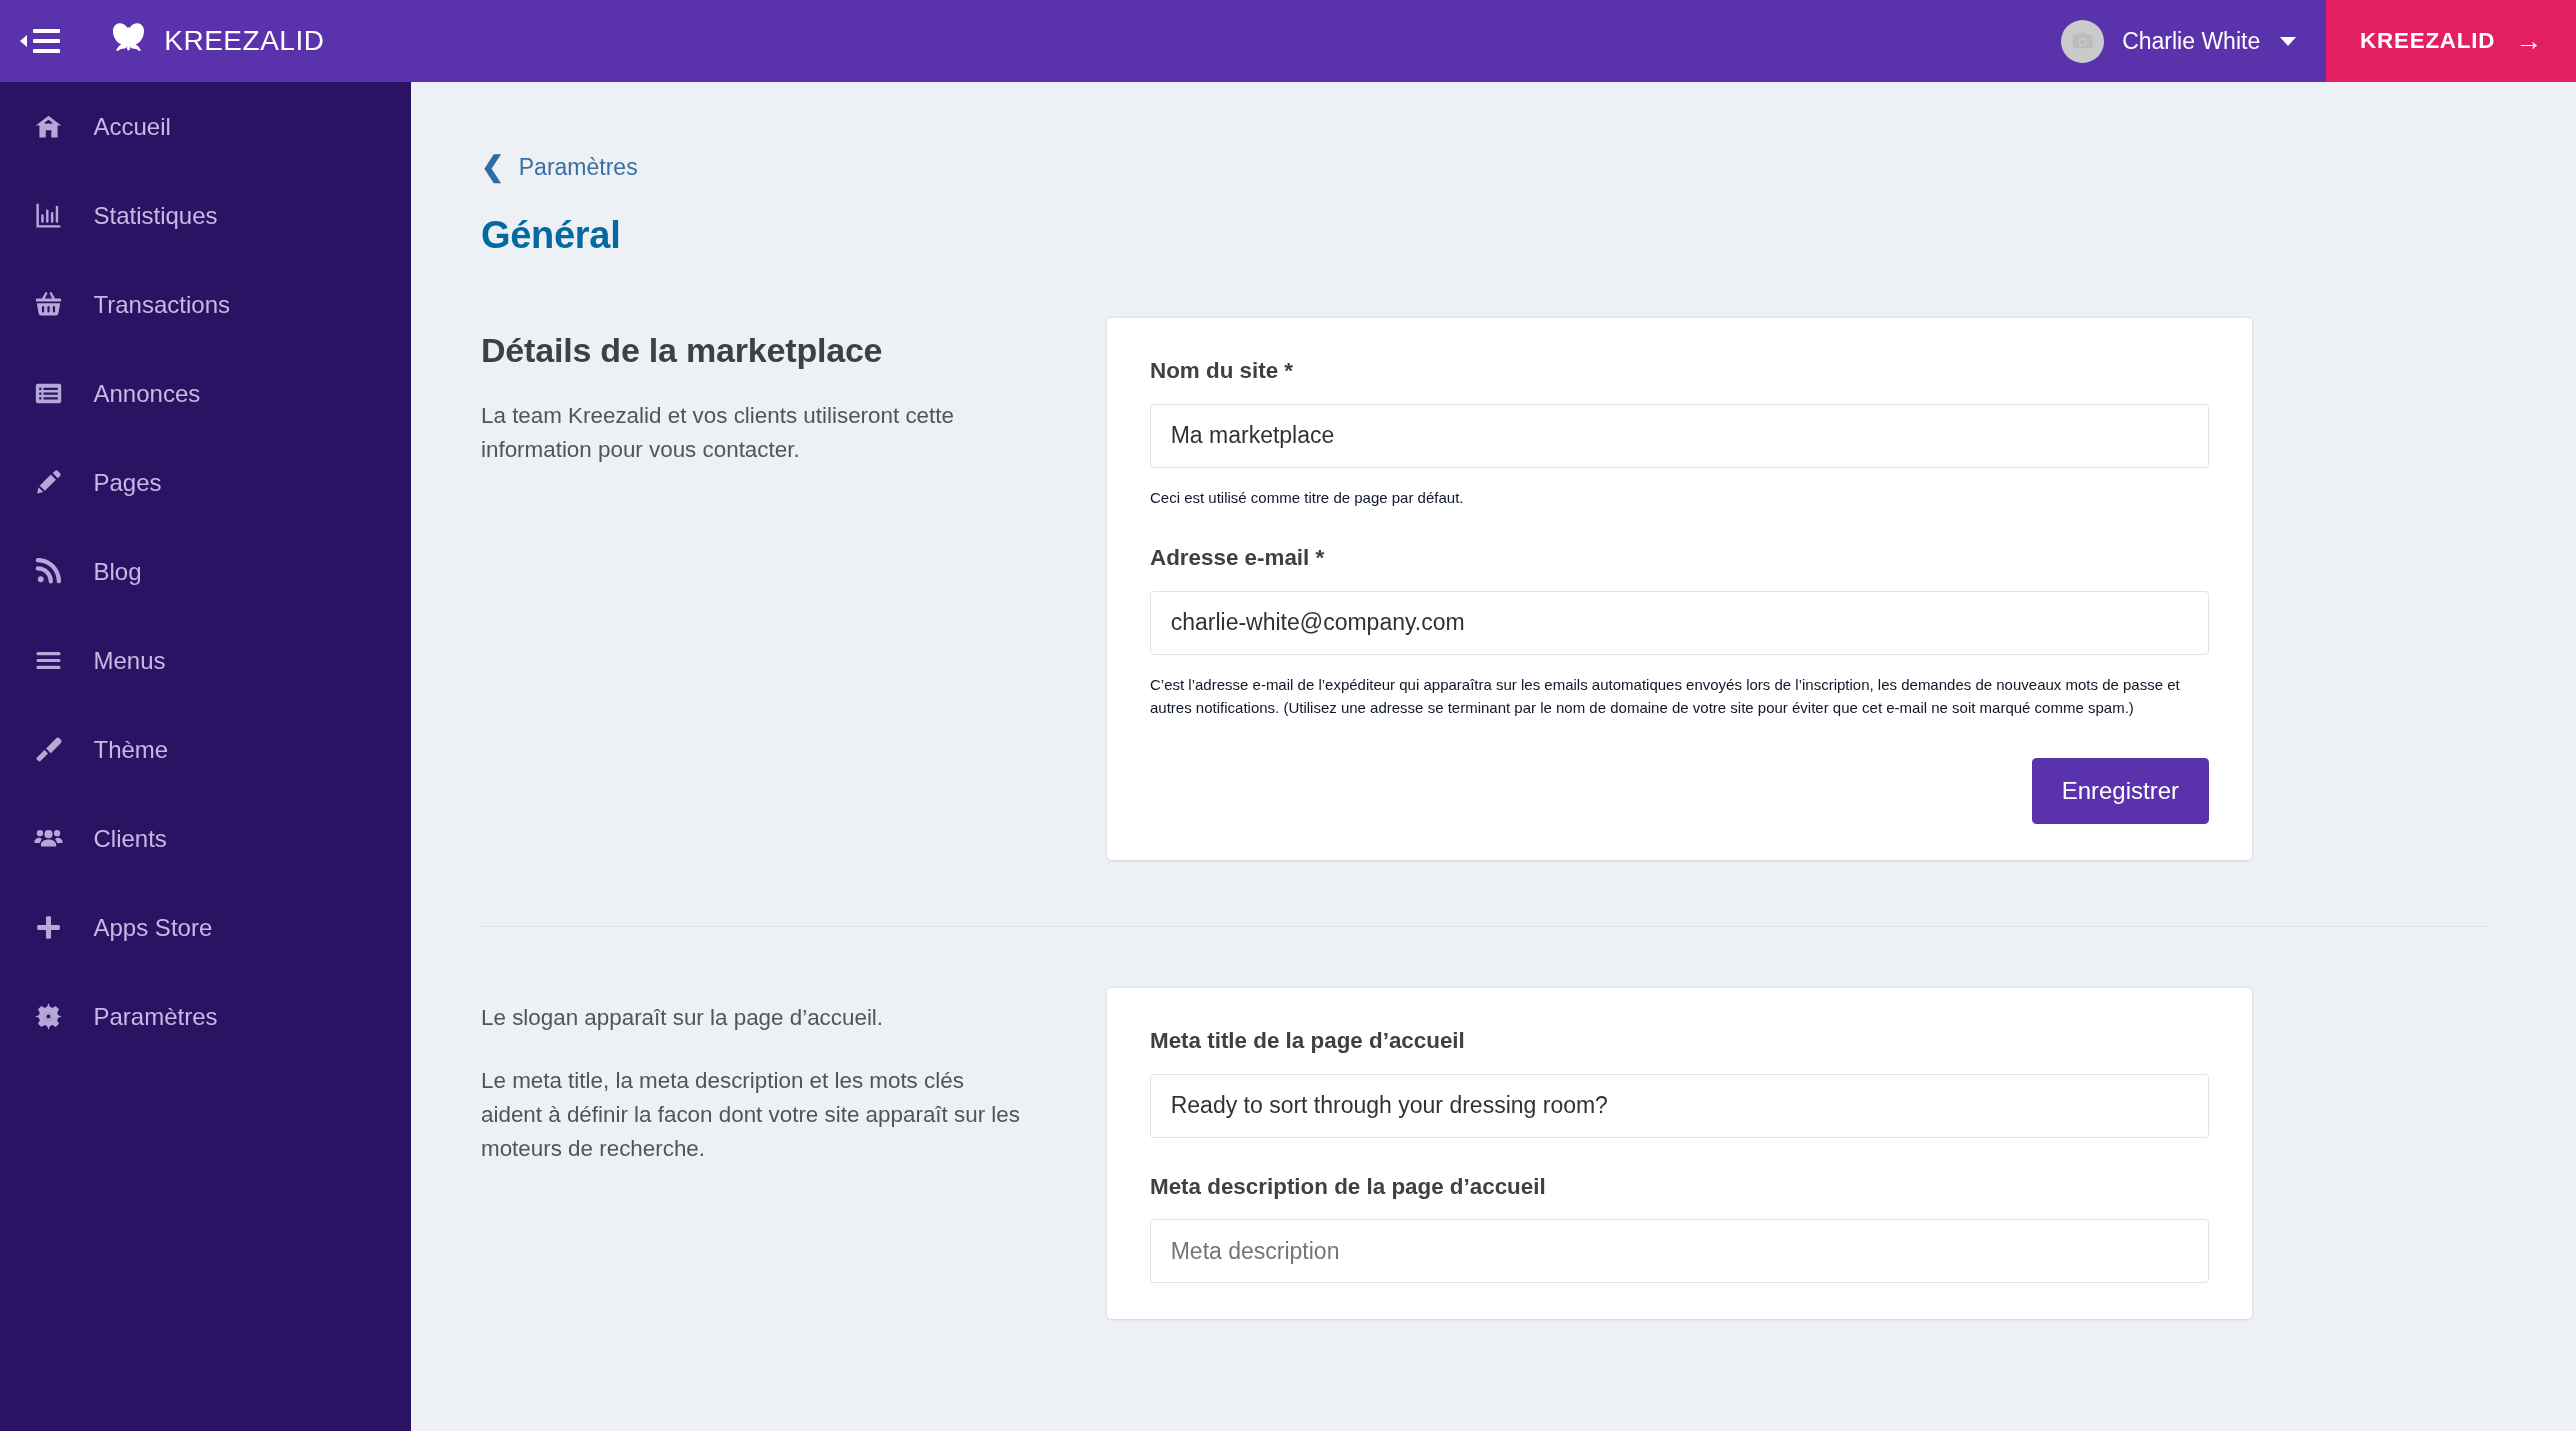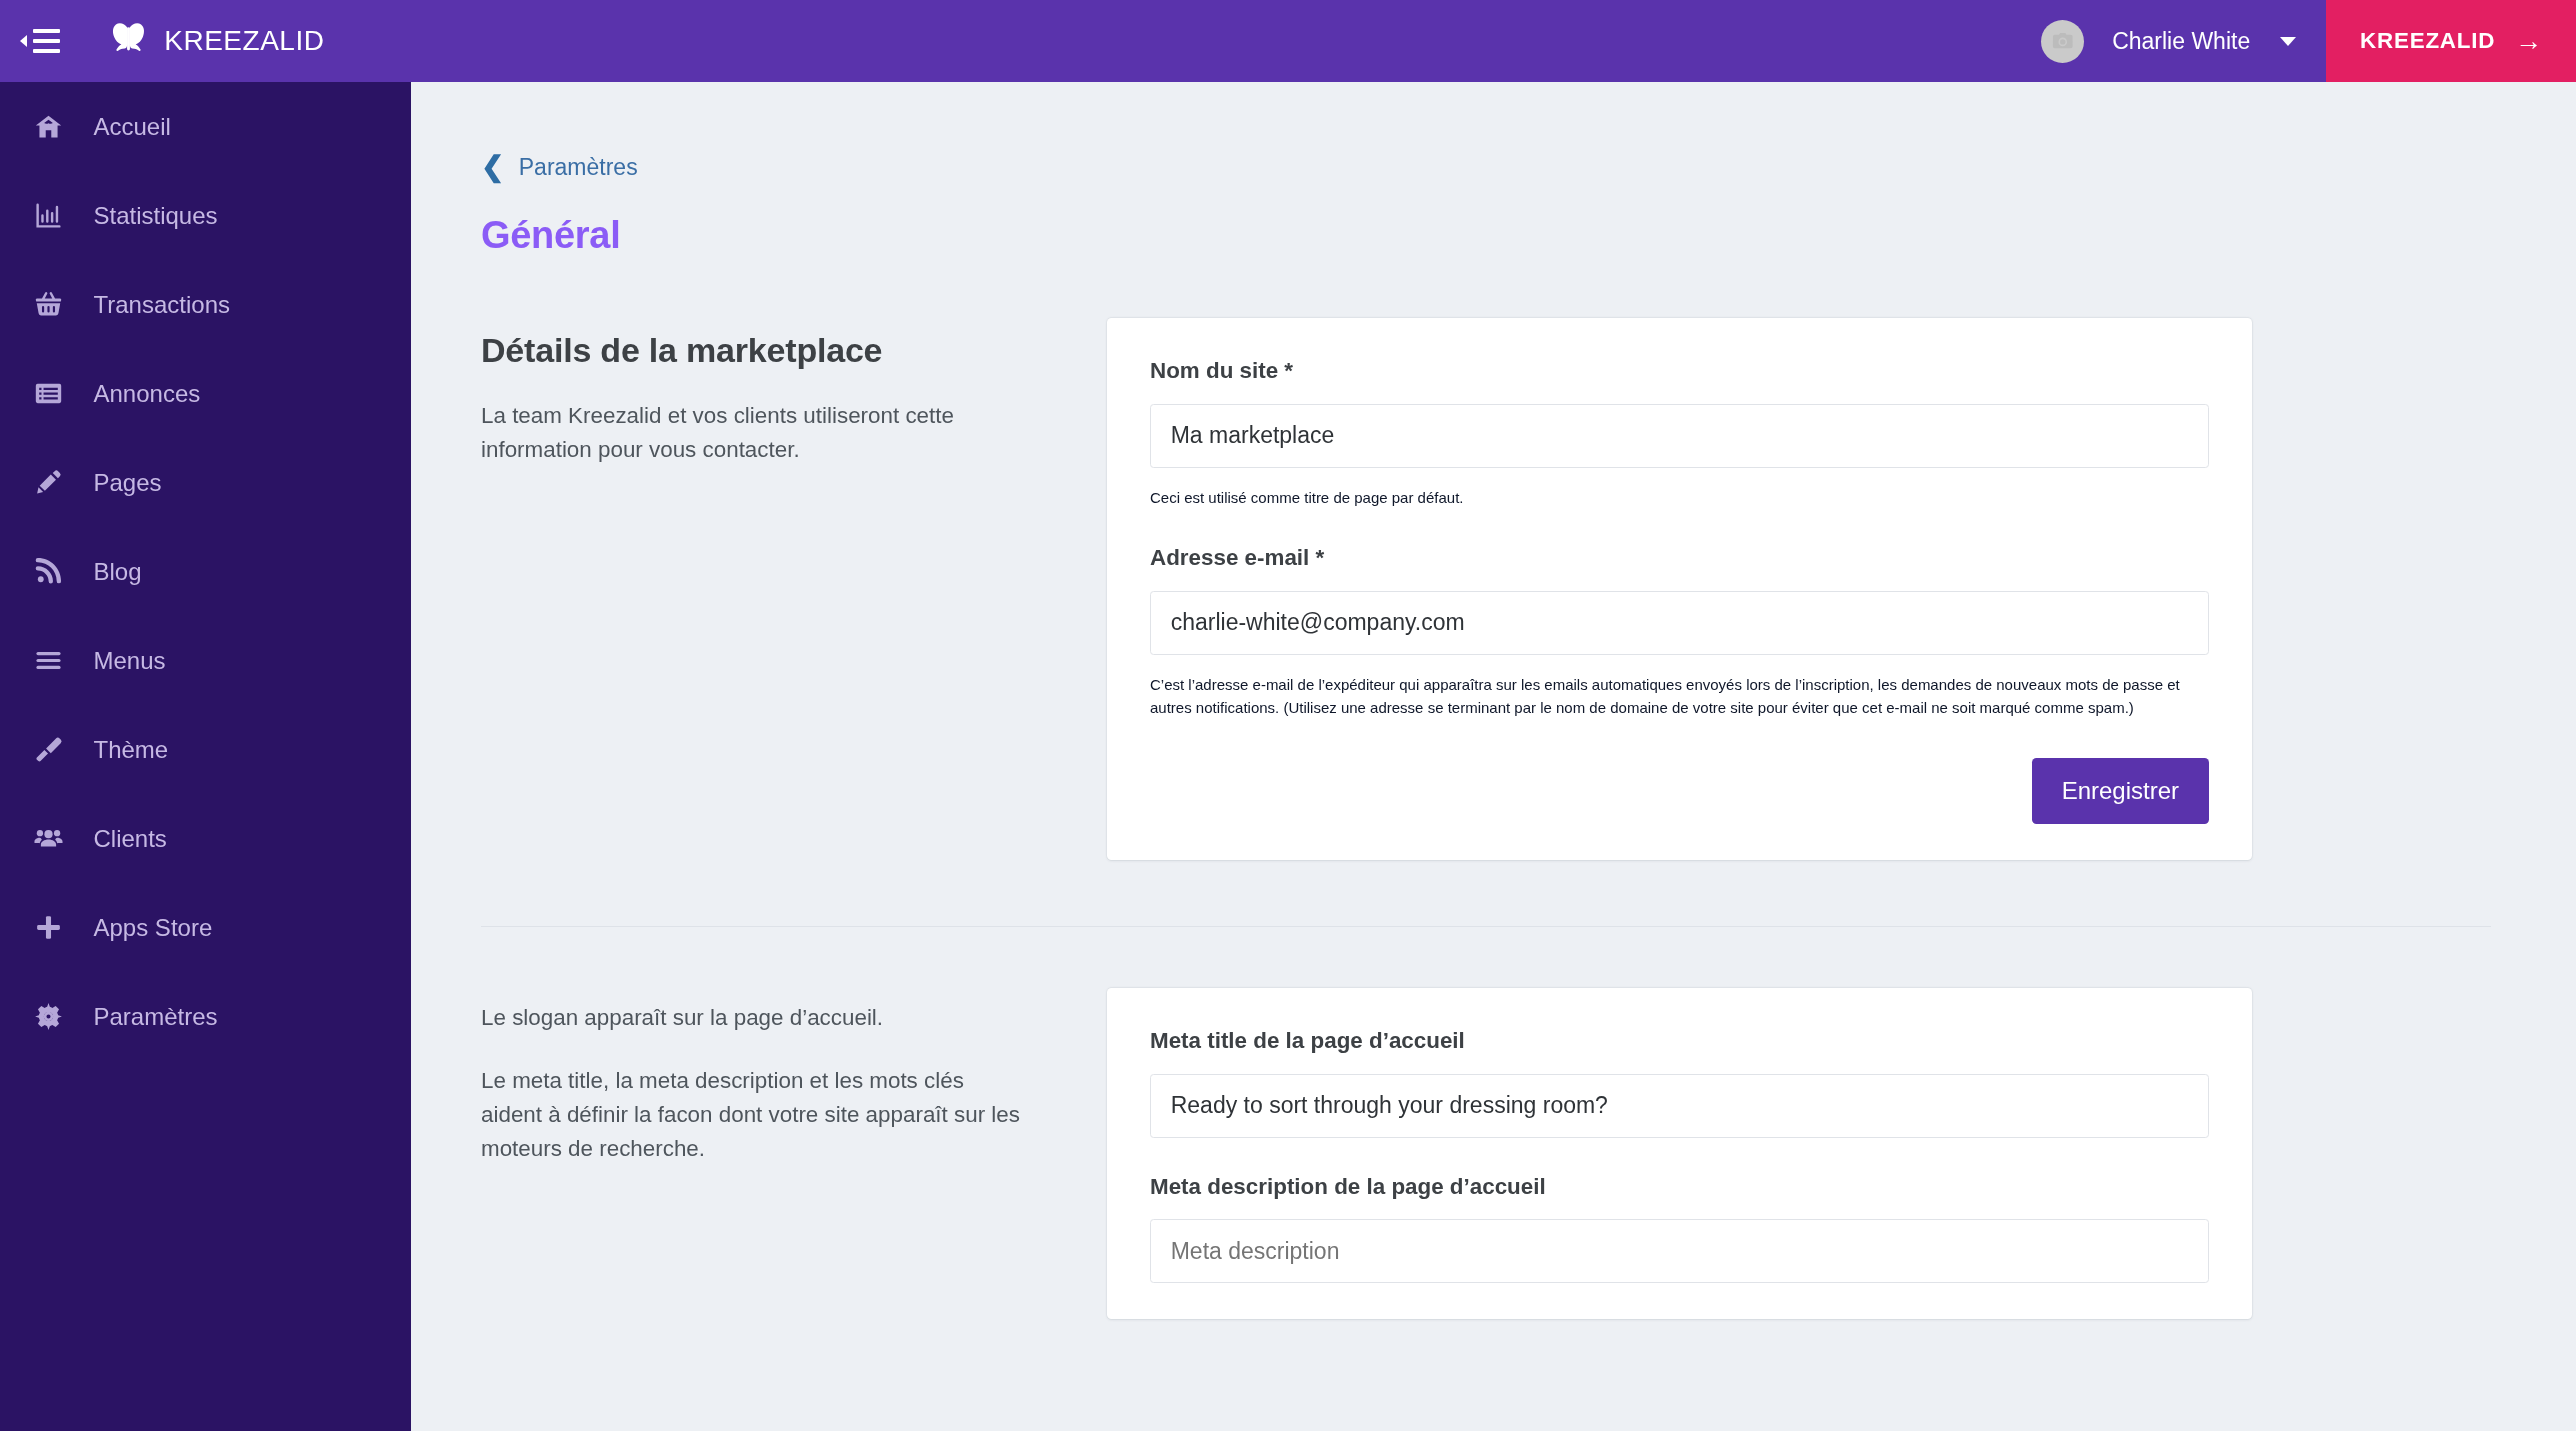--- a/index.html
+++ b/index.html
@@ -46,21 +46,21 @@
   }
   .brand-mark { width: 43px; height: 43px; display: block; }
   .brand-name {
     color: #ffffff; font-size: 28px; letter-spacing: 0.5px;
     font-weight: 400;
   }
 
   .topbar-spacer { flex: 1 1 auto; }
 
   .user-menu {
-    display: flex; align-items: center; gap: 28px;
+    display: flex; align-items: center; gap: 18px;
     padding: 0 30px 0 9px; cursor: pointer;
   }
   .avatar {
     width: 43px; height: 43px; border-radius: 50%;
     background: #cacaca;
     display: flex; align-items: center; justify-content: center;
   }
   .user-name {
     color: #ffffff; font-size: 23px; font-weight: 400;
     white-space: nowrap;
@@ -128,21 +128,21 @@
   }
   .breadcrumb-chevron {
     color: #2e6da4; font-size: 28px; line-height: 1;
     font-weight: 700;
   }
   .breadcrumb-label {
     color: #3a6ea5; font-size: 23px;
   }
   .page-title {
     margin: 33px 0 0 70px;
-    font-size: 38px; font-weight: 700; color: #8b5cf6;
+    font-size: 38px; font-weight: 700; color: #0369a1;
     letter-spacing: -0.3px;
   }
 
   .section {
     display: flex;
     padding: 0 0 0 70px;
     margin-top: 61px;
   }
   .section-left {
     width: 626px; flex: 0 0 626px;

